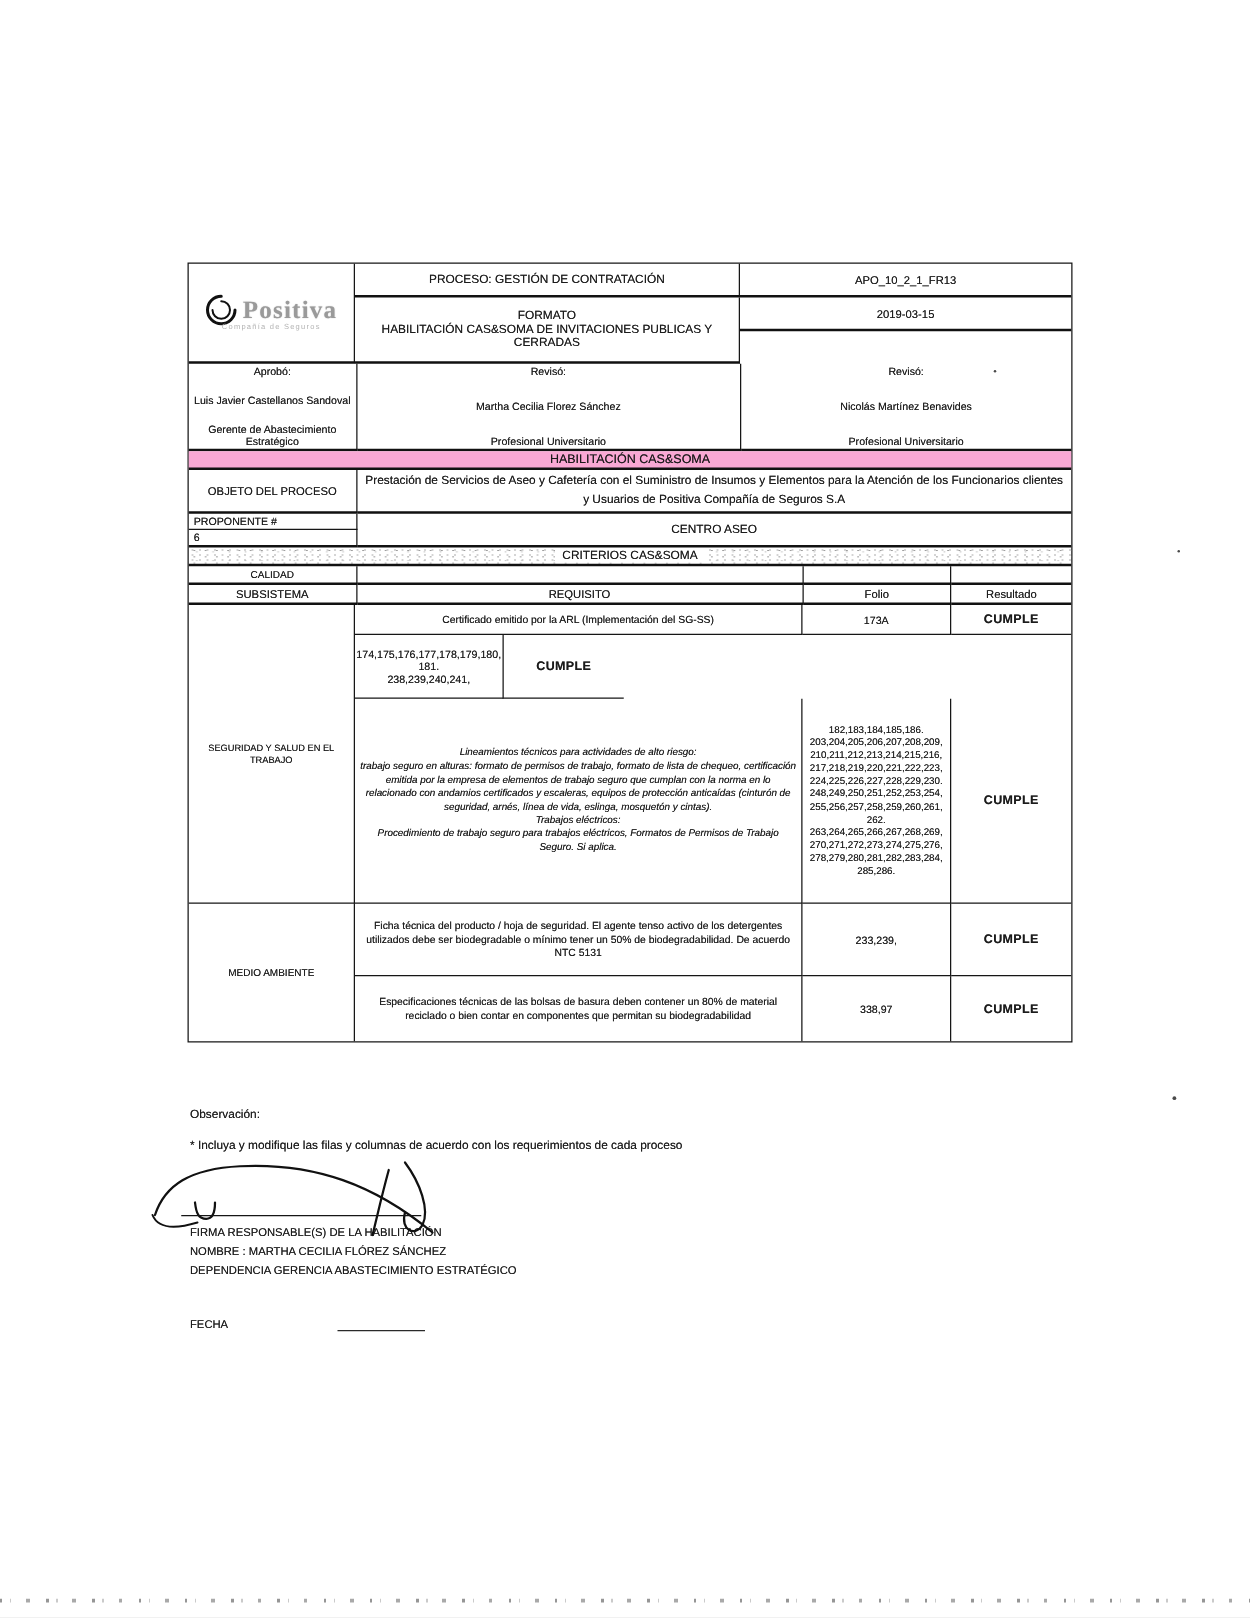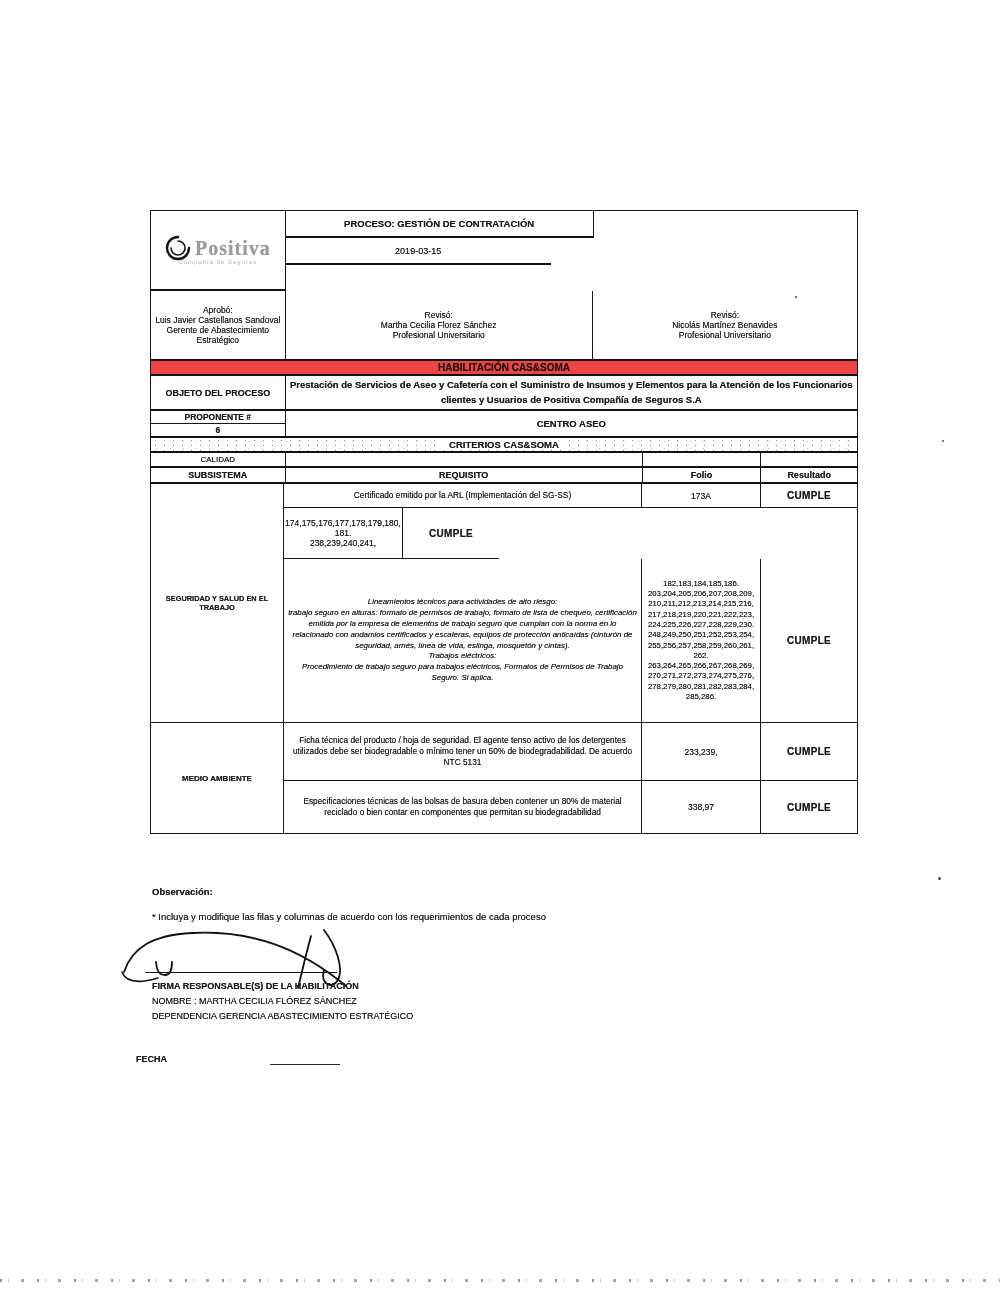--- a/index.html
+++ b/index.html
@@ -7,24 +7,24 @@
         font-family:"Liberation Sans",sans-serif;color:#1b1b1b;
         text-shadow:0 0 .4px rgba(0,0,0,.65);}
   .tbl{position:absolute;left:150px;top:210px;width:708px;border:1.5px solid #161616;box-sizing:border-box;}
   .row{display:flex;}
   .col{display:flex;flex-direction:column;}
   .c{box-sizing:border-box;display:flex;align-items:center;justify-content:center;
      text-align:center;overflow:hidden;padding:1px 4px;}
   .br{border-right:1.2px solid #161616;}
   .bb{border-bottom:1.2px solid #161616;}
   .hb{border-bottom:2px solid #111;}
-  .b{font-weight:bold;}
-  .f8{font-size:8px;} .f85{font-size:8.5px;} .f9{font-size:9px;} .f95{font-size:9.5px;} .f10{font-size:10px;}
+  .b{font-weight:normal;}
+  .f8{font-size:8px;} .f85{font-size:8.5px;justify-content:space-between;} .f9{font-size:9px;} .f95{font-size:9.5px;} .f10{font-size:10px;}
   .pre{white-space:pre-line;}
-  .band{background:#ef4444;}
+  .band{background:#f9a8d4;}
   .speckled{background-image:
       radial-gradient(#8f8f8f 0.8px, transparent 0.9px),
       radial-gradient(#bdbdbd 0.7px, transparent 0.8px),
       radial-gradient(#a8a8a8 0.6px, transparent 0.8px);
     background-size:9px 5px,13px 7px,6px 4px;}
   .logo-wrap{flex-direction:column;gap:0;}
   .logo-line{display:flex;align-items:center;gap:4px;}
   .logo-text{font-family:"Liberation Serif",serif;font-weight:bold;font-size:20px;color:#9a9a9a;
              letter-spacing:1px;text-shadow:0 0 1px #c2c2c2;}
   .logo-tag{font-size:6px;color:#b3b3b3;letter-spacing:1px;margin-top:-2px;text-shadow:none;}
@@ -57,22 +57,27 @@
             <path d="M13 2 A11 11 0 1 0 24 13" stroke="#9a9a9a" stroke-width="2.4"></path>
             <path d="M13 6 A7 7 0 1 1 6 13" stroke="#b5b5b5" stroke-width="1.6"></path>
           </svg>
           <span class="logo-text">Positiva</span>
         </div>
         <div class="logo-tag">Compañía de Seguros</div>
       </div>
       <div class="col" style="width:573px">
         <div class="row" style="height:27px">
           <div class="c br hb b f95" style="width:308px">PROCESO: GESTIÓN DE CONTRATACIÓN</div>
+          <div class="c hb f9" style="width:265px">APO_10_2_1_FR13</div>
         </div>
         <div class="row" style="height:53px">
+          <div class="c br hb col b f95" style="width:308px;justify-content:center">
+            <div>FORMATO</div>
+            <div>HABILITACIÓN CAS&amp;SOMA DE INVITACIONES PUBLICAS Y CERRADAS</div>
+          </div>
           <div class="col" style="width:265px">
             <div class="c hb f9" style="height:27px">2019-03-15</div>
           </div>
         </div>
       </div>
     </div>
 
     <div class="row" style="height:70px">
       <div class="c br hb col f85" style="width:135px">
         <div>Aprobó:</div>
@@ -191,21 +196,21 @@
     <path d="M38 36 c1 9 3 13 9 13 c5 0 7 -5 7 -13" stroke-width="1.8"></path>
     <path d="M193 10 C187 32 184 46 180 62" stroke-width="1.8"></path>
     <path d="M206 4 C218 20 226 42 220 54 C214 64 202 58 206 44" stroke-width="1.8"></path>
   </svg>
   <div class="abs sigline" style="left:145px;top:958px;width:192px;height:14px"></div>
 
   <div class="abs b f9" style="left:152px;top:981px">FIRMA RESPONSABLE(S) DE LA  HABILITACIÓN</div>
   <div class="abs f9" style="left:152px;top:996px">NOMBRE : MARTHA CECILIA FLÓREZ SÁNCHEZ</div>
   <div class="abs f9" style="left:152px;top:1011px">DEPENDENCIA GERENCIA ABASTECIMIENTO  ESTRATÉGICO</div>
 
-  <div class="abs b f9" style="left:136px;top:1054px">FECHA</div>
+  <div class="abs b f9" style="left:152px;top:1054px">FECHA</div>
   <div class="abs fechaline" style="left:270px;top:1052px;width:70px;height:12px"></div>
 
   <div class="abs artifact-line" style="left:0;top:1279px;width:1000px"></div>
   <div class="speck" style="left:938px;top:877px;width:3px;height:3px"></div>
   <div class="speck" style="left:795px;top:296px;width:2px;height:2px"></div>
   <div class="speck" style="left:942px;top:440px;width:2px;height:2px"></div>
 
 </div>
 
 </body></html>

